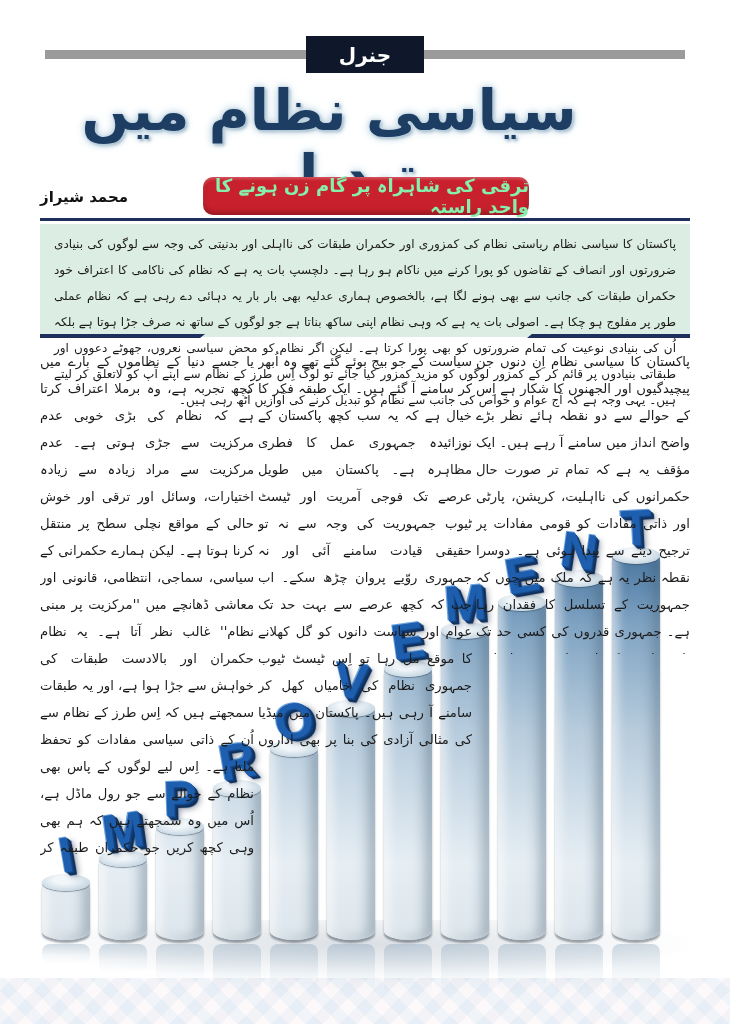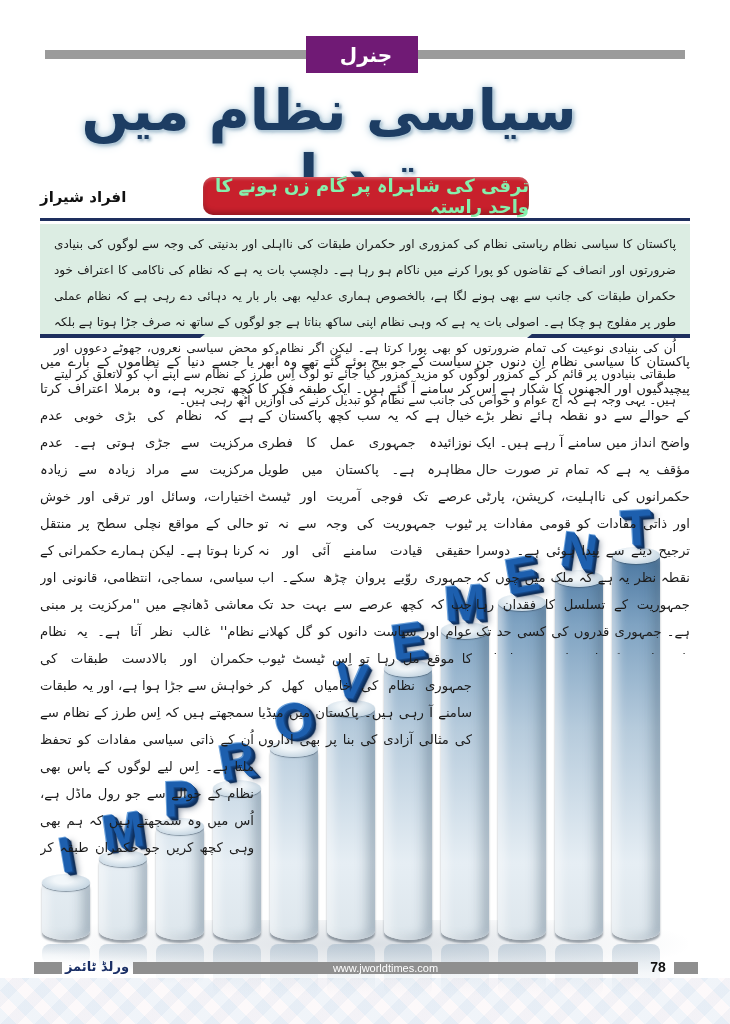--- a/index.html
+++ b/index.html
@@ -4,23 +4,23 @@
 <style>
   html,body{margin:0;padding:0;background:#e8e8e8;}
   .page{
     position:relative; width:730px; height:1024px; margin:0 auto;
     background:#ffffff; overflow:hidden;
     font-family:"DejaVu Sans","Liberation Sans",sans-serif;
   }
   
   .top-rule{position:absolute; left:45px; top:50px; width:640px; height:9px; background:#9b9b9b;}
   .category-box{
-    position:absolute; left:306px; top:36px; width:104px; height:37px;
-    background:#701a75; color:#ffffff; display:flex; align-items:center; justify-content:center;
-    font-size:20px; font-weight:bold; z-index:2;padding-left:8px;
+    position:absolute; left:306px; top:36px; width:118px; height:37px;
+    background:#0f172a; color:#ffffff; display:flex; align-items:center; justify-content:center;
+    font-size:20px; font-weight:bold; z-index:2;
   }
   .title{
     position:absolute; left:0; top:78px; width:658px; margin:0;
     text-align:center; direction:rtl;
     font-size:56px; font-weight:900; color:#1d3d63; letter-spacing:1px;
     text-shadow:0 0 2px #b9cfdd,0 0 6px #b9cfdd,0 0 12px #cfe0ea,2px 2px 3px #8fa9bc;
   }
   .subtitle{
     position:absolute; left:203px; top:177px; width:326px; height:38px;
     background:#c8202c; border-radius:10px; color:#86efac;
@@ -109,21 +109,21 @@
 <div class="page">
 
   <div class="top-rule"></div>
   <div class="category-box">
     <span>جنرل</span>
   </div>
 
   <h1 class="title">سیاسی نظام میں تبدیلی</h1>
 
   <div class="subtitle">ترقی کی شاہراہ پر گام زن ہونے کا واحد راستہ</div>
-  <div class="author">افراد شیراز</div>
+  <div class="author">محمد شیراز</div>
   <div class="author-rule"></div>
 
   <div class="lead">پاکستان کا سیاسی نظام ریاستی نظام کی کمزوری اور حکمران طبقات کی نااہلی اور بدنیتی کی وجہ سے لوگوں کی بنیادی ضرورتوں اور انصاف کے تقاضوں کو پورا کرنے میں ناکام ہو رہا ہے۔ دلچسپ بات یہ ہے کہ نظام کی ناکامی کا اعتراف خود حکمران طبقات کی جانب سے بھی ہونے لگا ہے، بالخصوص ہماری عدلیہ بھی بار بار یہ دہائی دے رہی ہے کہ نظام عملی طور پر مفلوج ہو چکا ہے۔ اصولی بات یہ ہے کہ وہی نظام اپنی ساکھ بناتا ہے جو لوگوں کے ساتھ نہ صرف جڑا ہوتا ہے بلکہ اُن کی بنیادی نوعیت کی تمام ضرورتوں کو بھی پورا کرتا ہے۔ لیکن اگر نظام کو محض سیاسی نعروں، جھوٹے دعووں اور طبقاتی بنیادوں پر قائم کر کے کمزور لوگوں کو مزید کمزور کیا جائے تو لوگ اِس طرز کے نظام سے اپنے آپ کو لاتعلق کر لیتے ہیں۔ یہی وجہ ہے کہ آج عوام و خواص کی جانب سے نظام کو تبدیل کرنے کی آوازیں اُٹھ رہی ہیں۔</div>
   <div class="rule-bl"></div>
   <div class="rule-br"></div>
 
   <section class="col col-right">
     <p>پاکستان کا سیاسی نظام اِن دنوں جن پیچیدگیوں اور الجھنوں کا شکار ہے اِس کے حوالے سے دو نقطہ ہائے نظر بڑے واضح انداز میں سامنے آ رہے ہیں۔ ایک مؤقف یہ ہے کہ تمام تر صورت حال حکمرانوں کی نااہلیت، کرپشن، پارٹی اور ذاتی مفادات کو قومی مفادات پر ترجیح دینے سے پیدا ہوئی ہے۔ دوسرا نقطہ نظر یہ ہے کہ ملک میں چوں کہ جمہوریت کے تسلسل کا فقدان رہا ہے۔ جمہوری قدروں کی کسی حد تک پاس داری حکمرانوں اور حزب اختلاف نے کی ہے اِس لیے کئی عشروں سے دبے ہوئے عوامی مسائل اور منافقت کی</p>
   </section>
 
@@ -169,23 +169,14 @@
       <div class="cyl" style="left: 525px; top: 30px; height: 362px;"></div>
       <div class="refl" style="left: 525px; top: 396px; height: 52px;"></div>
       <div class="letter3d" style="left: 517px; top: -22px; transform: rotate(8deg);">N</div>
       <div class="cyl" style="left: 582px; top: 7px; height: 385px;"></div>
       <div class="refl" style="left: 582px; top: 396px; height: 52px;"></div>
       <div class="letter3d" style="left: 574px; top: -45px; transform: rotate(-3deg);">T</div>
     </div>
 
   <div class="texture"></div>
 
-  <div class="footer">
-    <div class="f-block-left"></div>
-    <div class="f-mag">ورلڈ ٹائمز</div>
-    <div class="f-bar">
-      <span class="f-url">www.jworldtimes.com</span>
-    </div>
-    <div class="f-page">78</div>
-    <div class="f-block-right"></div>
-  </div>
 
 </div>
 
 </body></html>

